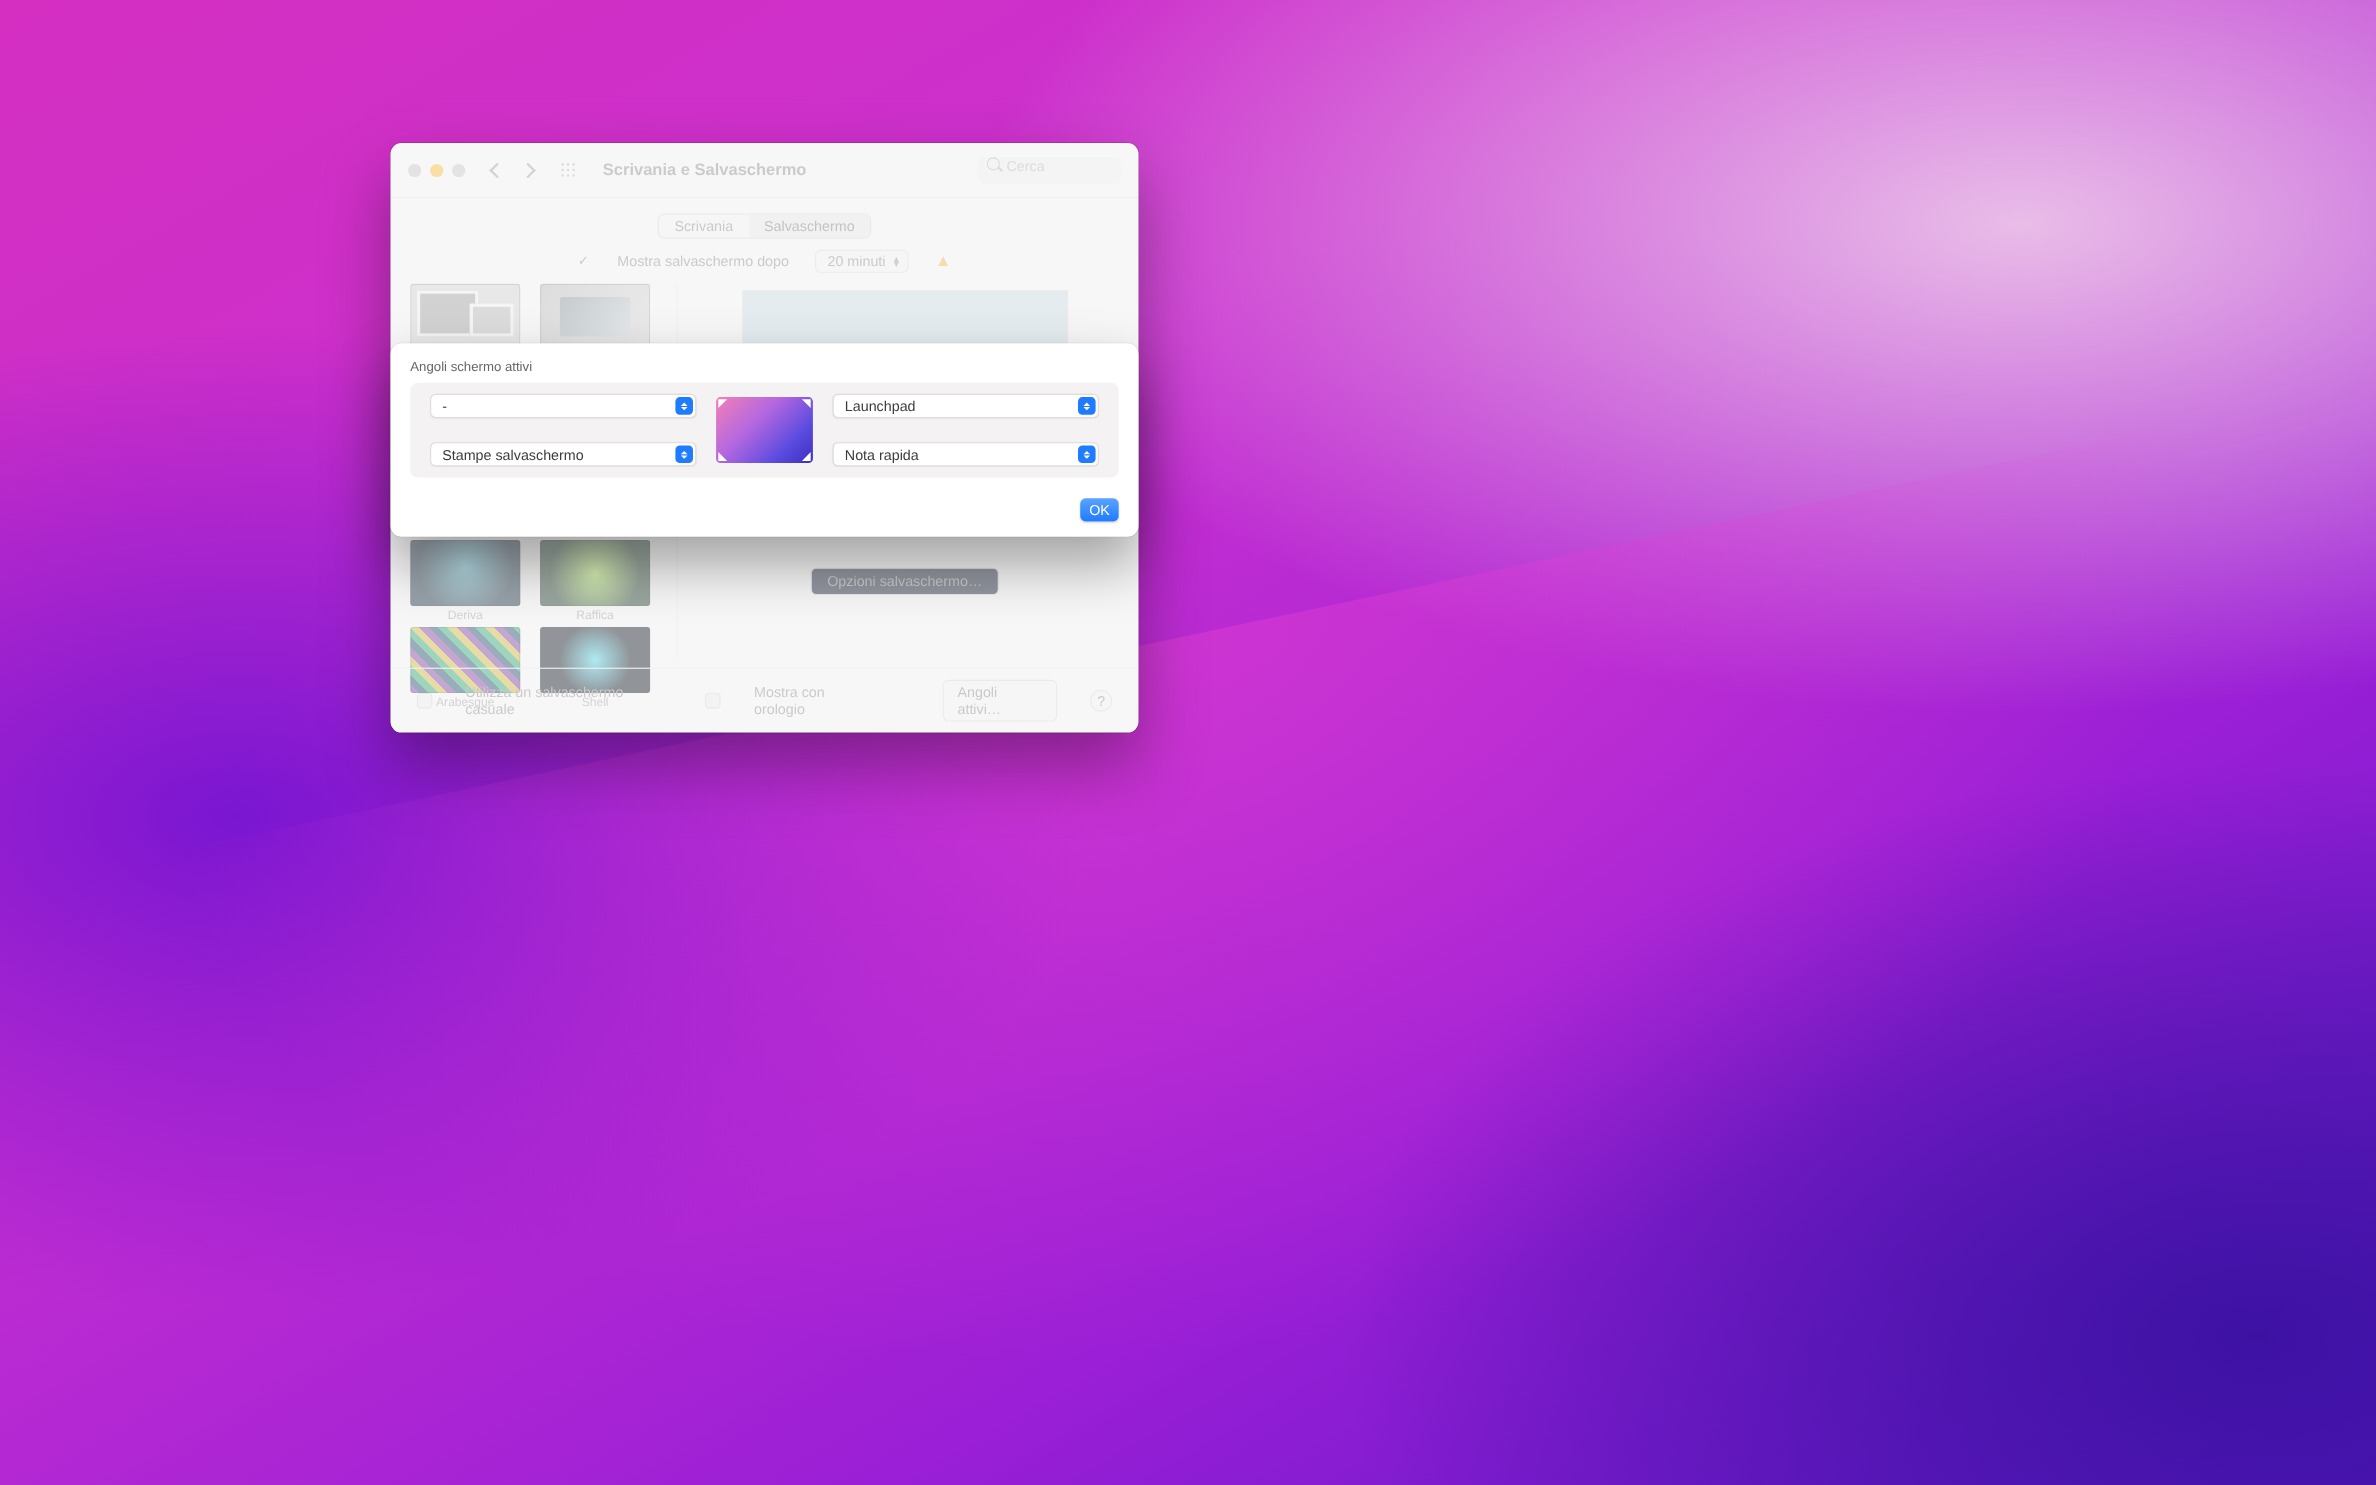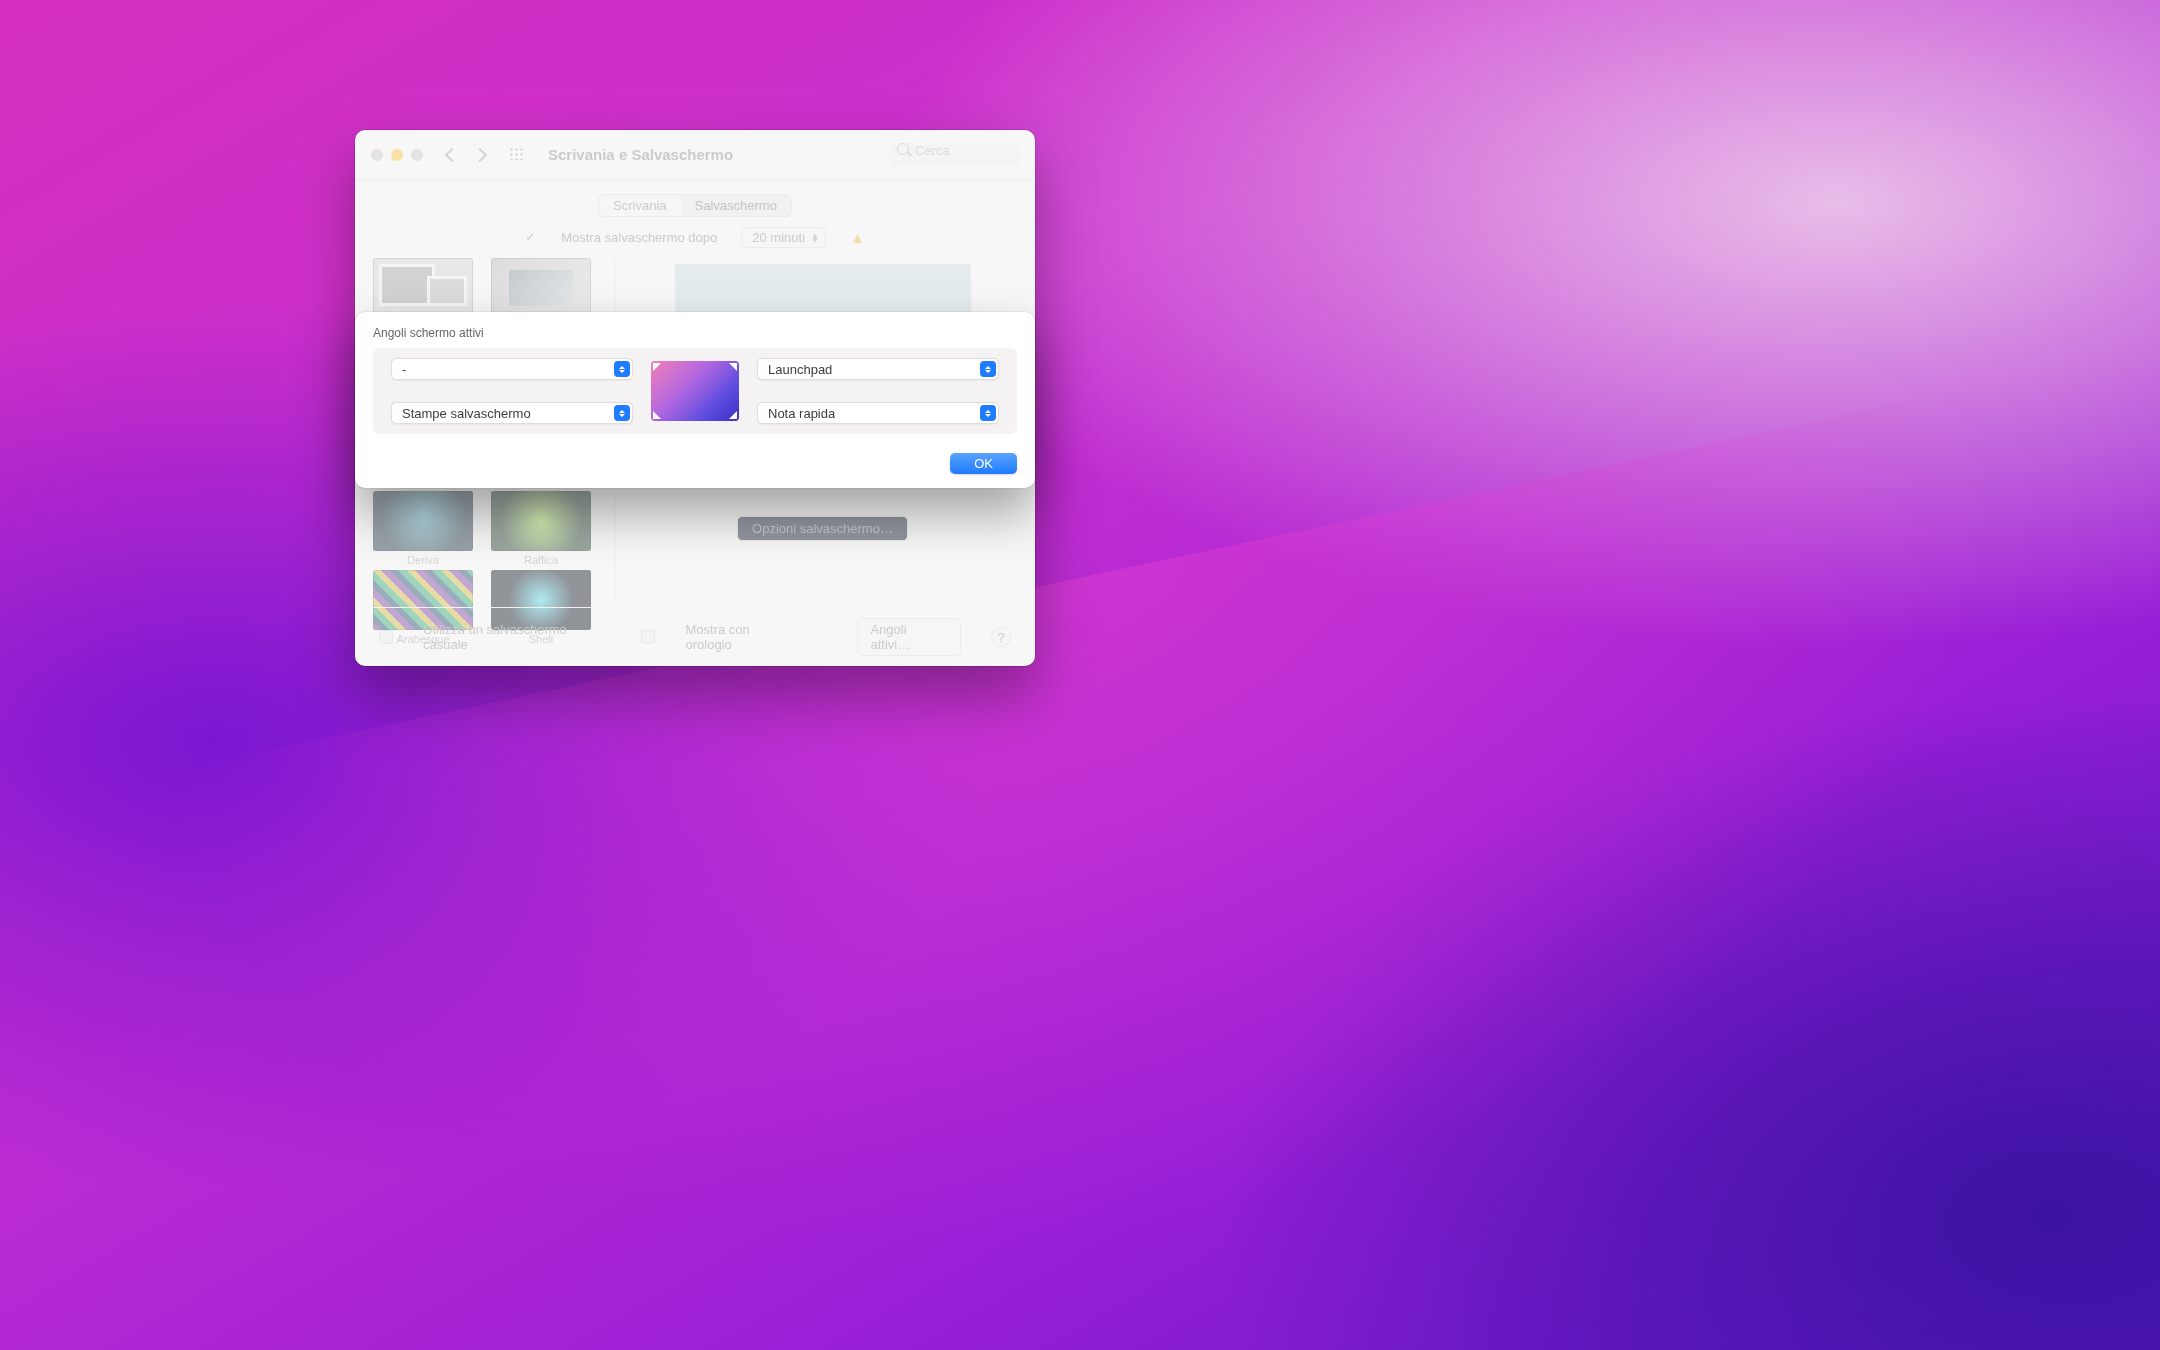--- a/index.html
+++ b/index.html
@@ -170,21 +170,21 @@
   }
   .dd .cap .tri { width:0;height:0; border-left:3px solid transparent; border-right:3px solid transparent; }
   .dd .cap .up { border-bottom:3px solid #fff; margin-bottom:1px;}
   .dd .cap .dn { border-top:3px solid #fff; }
 
   .sheet-footer { margin-top:auto; display:flex; justify-content:flex-end; padding-top:10px; }
   .ok-btn {
     background: linear-gradient(#5aa3ff,#1f7bff);
     color:#fff; font-size:13px; font-weight:500;
     border:none; border-radius:5px;
-    padding:3px 24px;
+    padding:3px 8px;
     box-shadow: 0 1px 2px rgba(0,0,0,.15);
   }
 </style>
 </head>
 <body>
 
 <div class="wallpaper">
     <div class="curve"></div>
   </div>
 

